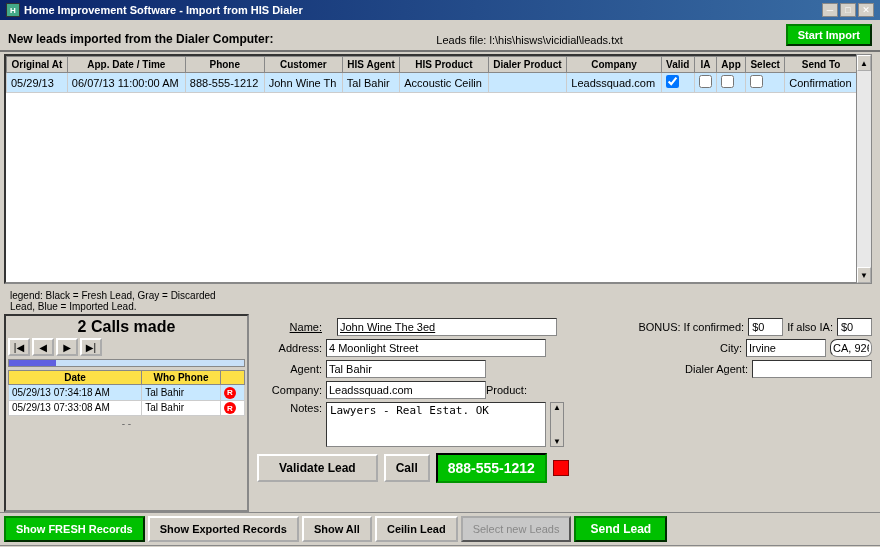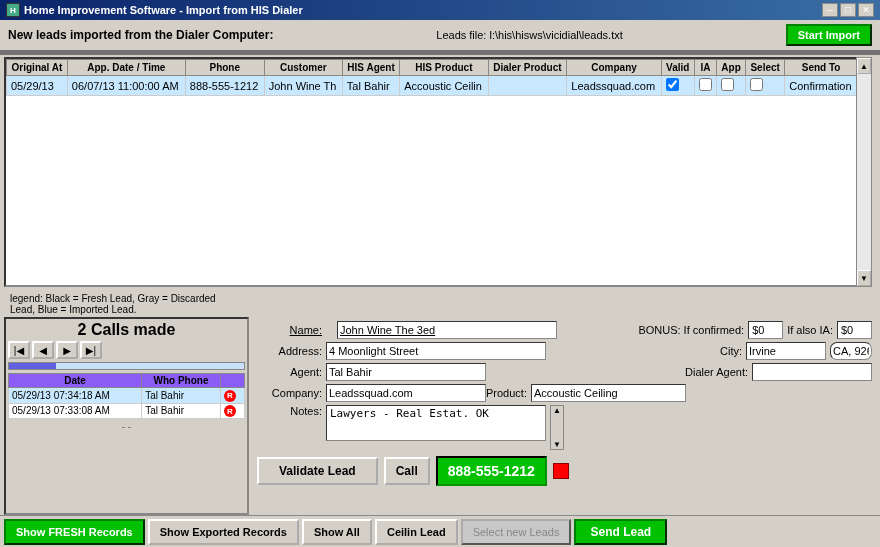--- a/index.html
+++ b/index.html
@@ -50,23 +50,23 @@
       font-size: 8px;
       color: white;
       display: flex;
       align-items: center;
       justify-content: center;
     }
     .header-bar {
       background: #d4d0c8;
       padding: 4px 8px;
       display: flex;
-      align-items: center;
+      align-items: flex-end;
       justify-content: space-between;
-      border-bottom: 5px solid #737373;
+      border-bottom: 2px solid #737373;
     }
     .header-title {
       font-size: 12px;
       font-weight: bold;
       color: #000;
     }
     .header-file {
       font-size: 11px;
       color: #000;
     }
@@ -178,21 +178,21 @@
       height: 100%;
       width: 20%;
     }
     .call-history-table {
       width: 100%;
       border-collapse: collapse;
       font-size: 10px;
       background: white;
     }
     .call-history-table th {
-      background: #8b5cf6;
+      background: #fde047;
       border: 1px solid #888;
       padding: 1px 3px;
       font-weight: bold;
     }
     .call-history-table td {
       border: 1px solid #ccc;
       padding: 1px 3px;
     }
     .call-history-table tr:nth-child(odd) td {
       background: #c8e8ff;
@@ -243,21 +243,21 @@
     .bonus-input {
       width: 35px;
       border: 1px inset #888;
       background: white;
       padding: 1px 3px;
       font-size: 11px;
       height: 18px;
     }
     .notes-input {
       width: 220px;
-      height: 36px;
+      height: 45px;
       border: 1px inset #888;
       background: white;
       padding: 1px 3px;
       font-size: 11px;
       resize: none;
     }
     .validate-call-row {
       display: flex;
       align-items: center;
       gap: 6px;
@@ -489,21 +489,20 @@
         </div>
       </div>
 
       <div style="display:flex; align-items:center; margin-bottom:3px;">
         <div style="display:flex; align-items:center; gap:4px;">
           <span class="form-label">Company:</span>
           <input type="text" class="form-input form-input-medium" value="Leadssquad.com" style="">
         </div>
         <div style="display:flex; align-items:center; gap:4px;">
           <span style="font-size:11px;">Product:</span>
-          <input type="text" class="form-input" style="width: 155px;" value="Accoustic Ceiling">
         </div>
       </div>
 
       <div style="display:flex; align-items:flex-start; gap:4px; margin-bottom:3px;">
         <span class="form-label">Notes:</span>
         <textarea class="notes-input" style="">Lawyers - Real Estat. OK</textarea>
         <div style="width:14px; height:45px; background:#d4d0c8; border:1px solid #888; display:flex; flex-direction:column; align-items:center; justify-content:space-between;">
           <span style="font-size:8px;">▲</span>
           <span style="font-size:8px;">▼</span>
         </div>

